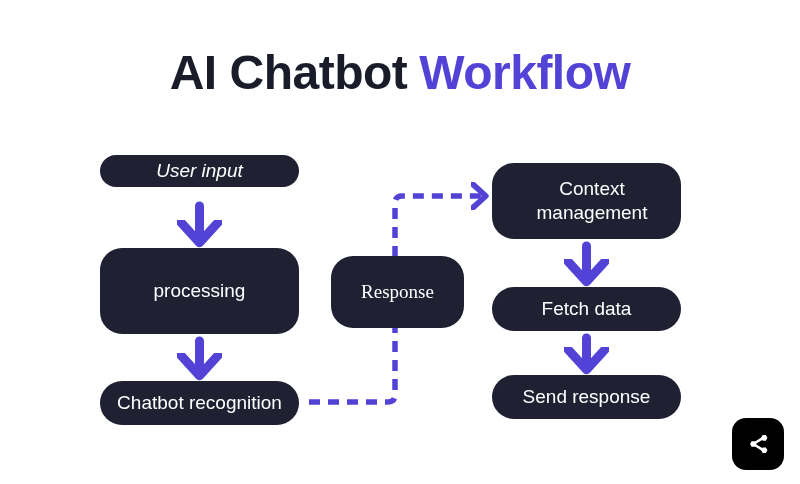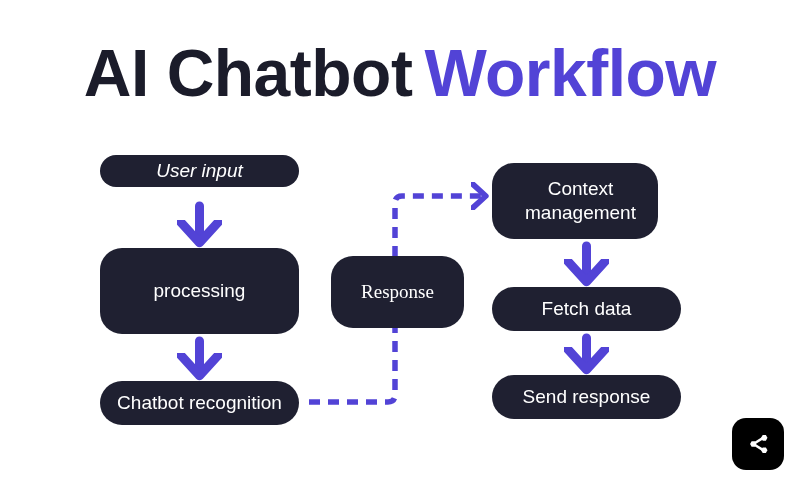--- a/index.html
+++ b/index.html
@@ -20,21 +20,21 @@
     background: #ffffff;
   }
 
   
   #title {
     position: absolute;
     left: 0;
     top: 43px;
     width: 800px;
     text-align: center;
-    font-size: 66px;
+    font-size: 48px;
     font-weight: bold;
     letter-spacing: -0.5px;
     line-height: 60px;
     white-space: nowrap;
   }
   .title-main  { color: #1b1c2a; }
   .title-accent{ color: #5243d6; margin-left: 12px; }
 
   
   #connectors {
@@ -63,21 +63,21 @@
   }
   .node.pill { border-radius: 999px; }
   .node.rect { border-radius: 22px; }
   .node span { display: block; }
 
   
   #node-user-input        { left:100px; top:155px; width:199px; height:32px;font-style:italic; }
   #node-nlp               { left:100px; top:248px; width:199px; height:86px; }
   #node-intent            { left:100px; top:381px; width:199px; height:44px; }
   #node-response          { left:331px; top:256px; width:133px; height:72px;font-family:Liberation Serif, serif; }
-  #node-context           { left:492px; top:163px; width:166px; height:76px;padding-left:25px; }
+  #node-context           { left:492px; top:163px; width:189px; height:76px;padding-left:25px; }
   #node-fetch             { left:492px; top:287px; width:189px; height:44px; }
   #node-send              { left:492px; top:375px; width:189px; height:44px; }
 
   
   #share-badge {
     position: absolute;
     left: 732px;
     top: 418px;
     width: 52px;
     height: 52px;

